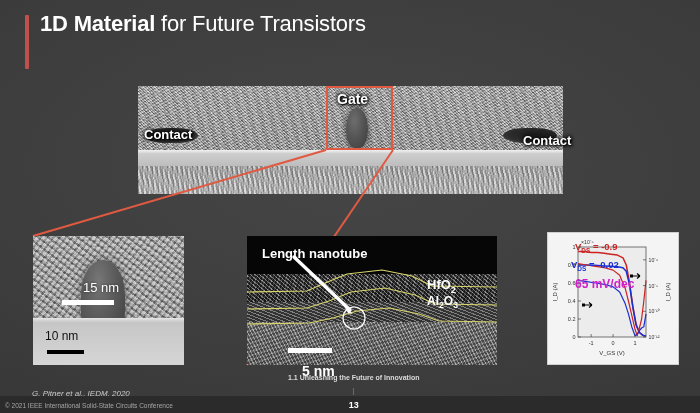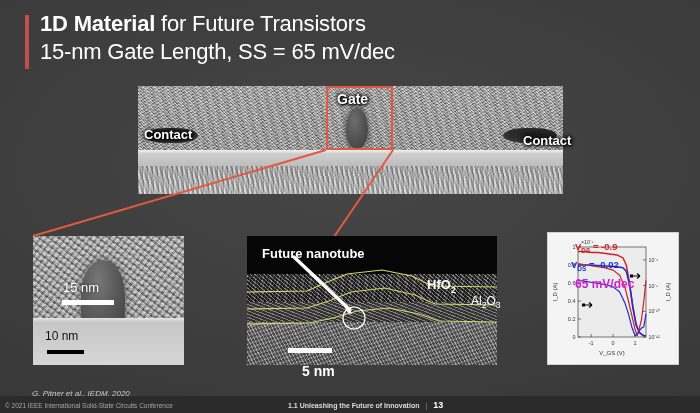--- a/index.html
+++ b/index.html
@@ -113,21 +113,21 @@
     position:absolute;left:0;bottom:43px;width:100%;height:4px;
     background:linear-gradient(#e6e6e6,#c9c9c9);
   }
   .tem-left .gatebody{
     position:absolute;left:48px;top:24px;width:44px;height:76px;
     border-radius:48% 48% 36% 36%/46% 46% 30% 30%;
     background:radial-gradient(ellipse at 40% 28%, #777 0%, #5e5e5e 40%, #4c4c4c 75%, #444 100%);
     box-shadow:0 0 6px 2px rgba(80,80,80,.5);
   }
   .lbl-15nm{
-    position:absolute;left:63px;top:280px;color:#ffffff;font-size:13px;font-weight:500;
+    position:absolute;left:83px;top:280px;color:#ffffff;font-size:13px;font-weight:500;
     text-shadow:0 0 3px rgba(0,0,0,.6);
   }
   .bar-15nm{
     position:absolute;left:62px;top:300px;width:52px;height:5px;background:#ffffff;
   }
   .lbl-10nm{
     position:absolute;left:45px;top:329px;color:#111111;font-size:12px;font-weight:500;
   }
   .bar-10nm{
     position:absolute;left:47px;top:350px;width:37px;height:4px;background:#000000;
@@ -161,21 +161,21 @@
       repeating-linear-gradient(-17deg, rgba(255,255,255,.16) 0 2px, rgba(0,0,0,.22) 2px 4px),
       linear-gradient(#868686,#797979);
   }
   .lbl-cnt{
     position:absolute;left:262px;top:246px;color:#ffffff;font-size:13px;font-weight:bold;
   }
   .lbl-hfo{
     position:absolute;left:427px;top:277px;color:#ffffff;font-size:13px;font-weight:bold;border-radius:7px;
   }
   .lbl-alo{
-    position:absolute;left:427px;top:294px;color:#ffffff;font-size:12px;font-weight:normal;margin-left:44px;
+    position:absolute;left:427px;top:294px;color:#ffffff;font-size:12px;font-weight:bold;
   }
   .lbl-5nm{
     position:absolute;left:302px;top:325px;color:#ffffff;font-size:14px;font-weight:bold;margin-top:38px;
   }
   .bar-5nm{
     position:absolute;left:288px;top:348px;width:44px;height:5px;background:#ffffff;
   }
   sub{font-size:.72em;}
 
   
@@ -196,34 +196,33 @@
   }
   .footer-bar{
     position:absolute;left:0;bottom:0;width:700px;height:17px;
     background:#2b2b2b;
   }
   .footer-left{
     position:absolute;left:5px;bottom:4px;color:#a6a6a6;font-size:6.5px;
   }
   .footer-right{
     position:absolute;left:288px;bottom:3px;color:#dcdcdc;font-size:7px;font-weight:bold;
-    display:flex;align-items:center;gap:6px;
+    display:flex;align-items:center;gap:6px;flex-direction:column;
   }
   .footer-sep{color:#8a8a8a;font-weight:normal;}
   .footer-page{color:#ffffff;font-size:9px;font-weight:bold;}
 </style>
 </head>
 <body>
 
 <div class="slide">
 
   <div class="accent-bar"></div>
   <div class="title-block">
     <div class="title-line"><span class="t-bold">1D Material</span><span class="t-norm"> for Future Transistors</span></div>
-    <div class="title-line t-norm">15-nm Gate Length, SS = 65 mV/dec</div>
   </div>
 
   <div class="tem-main">
     <div class="upper"></div>
     <div class="gatebump"></div>
     <div class="oxide-line"></div>
     <div class="mid"></div>
     <div class="contact-l"></div>
     <div class="contact-r"></div>
     <div class="lower"></div>
@@ -257,21 +256,21 @@
     <div class="substrate"></div>
     <svg width="250" height="129" style="position:absolute;left:0;top:0;">
       <path d="M0 56 L60 55 L78 47 L100 38 L135 34 L165 40 L185 50 L250 51" fill="none" stroke="#d8d46a" stroke-width="1.2"></path>
       <path d="M0 73 L60 72 L82 65 L104 56 L138 52 L168 59 L188 68 L250 69" fill="none" stroke="#d8d46a" stroke-width="1.2"></path>
       <path d="M0 88 L62 87 L86 82 L110 75 L142 72 L172 78 L192 85 L250 86" fill="none" stroke="#d8d46a" stroke-width="1.2"></path>
       <circle cx="107" cy="82" r="11" fill="none" stroke="#ffffff" stroke-width="1.2"></circle>
       <line x1="47" y1="21" x2="103" y2="74" stroke="#ffffff" stroke-width="3.4" stroke-linecap="round"></line>
       <polygon points="106,78 97,70 101,77" fill="#ffffff"></polygon>
     </svg>
   </div>
-  <div class="lbl-cnt">Future nanotube</div>
+  <div class="lbl-cnt">Length nanotube</div>
   <div class="lbl-hfo"><span>HfO</span><sub>2</sub></div>
   <div class="lbl-alo"><span>Al</span><sub>2</sub><span>O</span><sub>3</sub></div>
   <div class="lbl-5nm">5 nm</div>
   <div class="bar-5nm"></div>
 
   <div class="chart-card">
     <svg id="chart-svg" width="130" height="131" viewBox="0 0 130 131">
         <rect x="30" y="14" width="68" height="90" fill="#ececec" stroke="#555" stroke-width="0.8"></rect>
         <path d="M30.00 18.50 L36.58 18.50 L43.16 19.40 L49.74 19.40 L56.32 20.30 L62.90 21.20 L69.48 22.10 L74.97 24.80 L78.26 32.00 L81.55 50.00 L84.84 73.40 L88.13 91.40 L91.42 99.50 L94.71 102.20 L98.00 103.10" fill="none" stroke="#cc2222" stroke-width="1.5" stroke-linejoin="round"></path>
         <path d="M30.00 32.00 L36.58 32.00 L43.16 32.00 L49.74 32.45 L56.32 32.90 L62.90 33.35 L69.48 33.80 L74.97 34.70 L78.26 38.30 L81.55 51.80 L84.84 74.30 L88.13 92.30 L91.42 99.50 L94.71 102.20 L98.00 103.10" fill="none" stroke="#1b2fd0" stroke-width="1.5" stroke-linejoin="round"></path>

